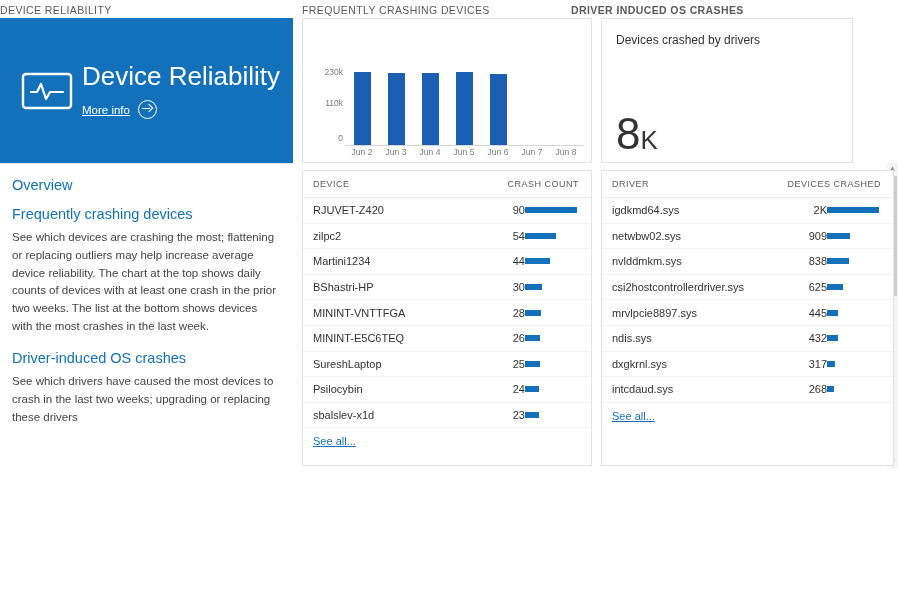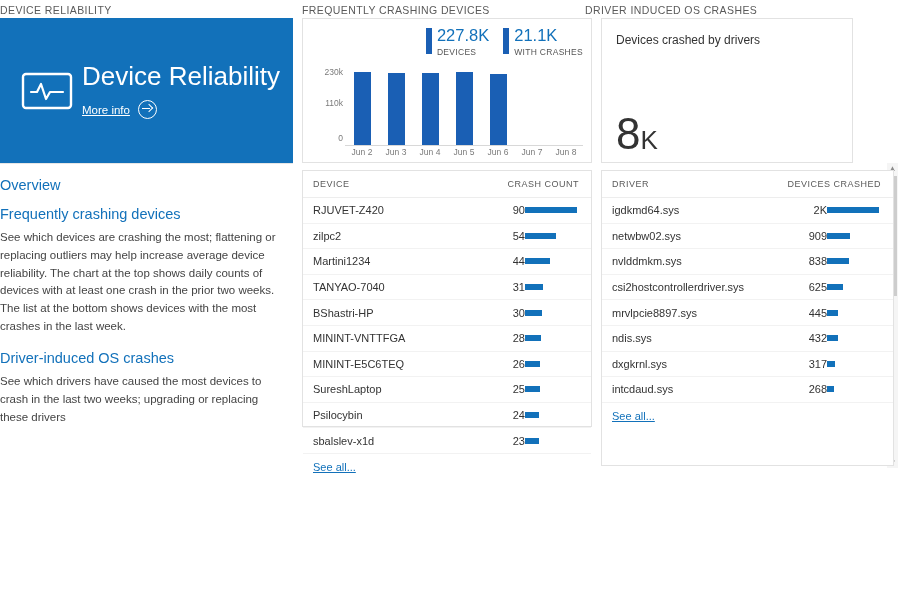--- a/index.html
+++ b/index.html
@@ -104,21 +104,21 @@
     position: absolute;
     left: 0;
     top: 163px;
     width: 293px;
     height: 305px;
     overflow: hidden;
     background: #ffffff;
     border-top: 1px solid #e6e6e6;
   }
   .left-scroll {
-    padding: 0 14px 0 0;
+    padding: 0 14px 0 12px;
   }
   .sec-title {
     color: #1271ba;
     font-size: 14.5px;
     margin: 13px 0 7px 0;
     font-weight: normal;
   }
   .sec-body {
     font-size: 11.5px;
     line-height: 1.55;
@@ -156,21 +156,21 @@
 
   
   .card {
     position: absolute;
     background: #ffffff;
     border: 1px solid #e2e2e2;
     box-sizing: border-box;
   }
   .card-top-mid { left: 302px; top: 18px; width: 290px; height: 145px; }
   .card-top-right { left: 601px; top: 18px; width: 252px; height: 145px; }
-  .card-list-mid { left: 302px; top: 170px; width: 290px; height: 257px; }
+  .card-list-mid { left: 302px; top: 170px; width: 290px; height: 296px; }
   .card-list-right { left: 601px; top: 170px; width: 293px; height: 296px; }
 
   
   .legend {
     position: absolute;
     right: 8px;
     top: 8px;
     display: flex;
     gap: 14px;
   }
@@ -309,21 +309,21 @@
     cursor: pointer;
   }
 </style>
 </head>
 <body>
 
 <div id="root">
 
   <div class="col-header" style="left:0; top:4px;">DEVICE RELIABILITY</div>
   <div class="col-header" style="left:302px; top:4px;">FREQUENTLY CRASHING DEVICES</div>
-  <div class="col-header" style="left:585px; top:4px;">DRIVER INDUCED OS CRASHES</div>
+  <div class="col-header" style="left:571px; top:4px;font-weight:bold;">DRIVER INDUCED OS CRASHES</div>
 
   <div class="hero">
     <div class="hero-inner">
       <div class="hero-icon">
         <svg width="52" height="38" viewBox="0 0 52 38" aria-hidden="true">
           <rect x="2" y="2" width="48" height="34" rx="3" ry="3" fill="none" stroke="#ffffff" stroke-width="2.4"></rect>
           <polyline points="10,20 16,20 20,12 25,27 29,20 42,20" fill="none" stroke="#ffffff" stroke-width="2.2" stroke-linejoin="round" stroke-linecap="round"></polyline>
         </svg>
       </div>
       <div class="hero-text">
@@ -351,36 +351,20 @@
       </div>
     </div>
   </div>
   <div class="scrollbar">
     <div class="scroll-up">▲</div>
     <div class="scroll-thumb"></div>
     <div class="scroll-down">▼</div>
   </div>
 
   <div class="card card-top-mid">
-    <div class="legend">
-      <div class="legend-item">
-        <div class="legend-swatch"></div>
-        <div>
-          <div class="legend-value">227.8K</div>
-          <div class="legend-label">DEVICES</div>
-        </div>
-      </div>
-      <div class="legend-item">
-        <div class="legend-swatch"></div>
-        <div>
-          <div class="legend-value">21.1K</div>
-          <div class="legend-label">WITH CRASHES</div>
-        </div>
-      </div>
-    </div>
 
     <div class="chart-area">
       <div class="y-labels">
         <div style="top:0px;">230k</div>
         <div style="top:31px;">110k</div>
         <div style="top:66px;">0</div>
       </div>
       <div class="plot" id="plot">
           <div class="bar-slot">
             <div class="bar" style="height: 73px; background: rgb(26, 95, 180);"></div>
@@ -438,27 +422,20 @@
           </div>
         </div>
         <div class="row">
           <div class="r-name">Martini1234</div>
           <div class="r-val">44</div>
           <div class="r-bar-wrap">
             <div class="r-bar" style="width: 25px;"></div>
           </div>
         </div>
         <div class="row">
-          <div class="r-name">TANYAO-7040</div>
-          <div class="r-val">31</div>
-          <div class="r-bar-wrap">
-            <div class="r-bar" style="width: 18px;"></div>
-          </div>
-        </div>
-        <div class="row">
           <div class="r-name">BShastri-HP</div>
           <div class="r-val">30</div>
           <div class="r-bar-wrap">
             <div class="r-bar" style="width: 17px;"></div>
           </div>
         </div>
         <div class="row">
           <div class="r-name">MININT-VNTTFGA</div>
           <div class="r-val">28</div>
           <div class="r-bar-wrap">

